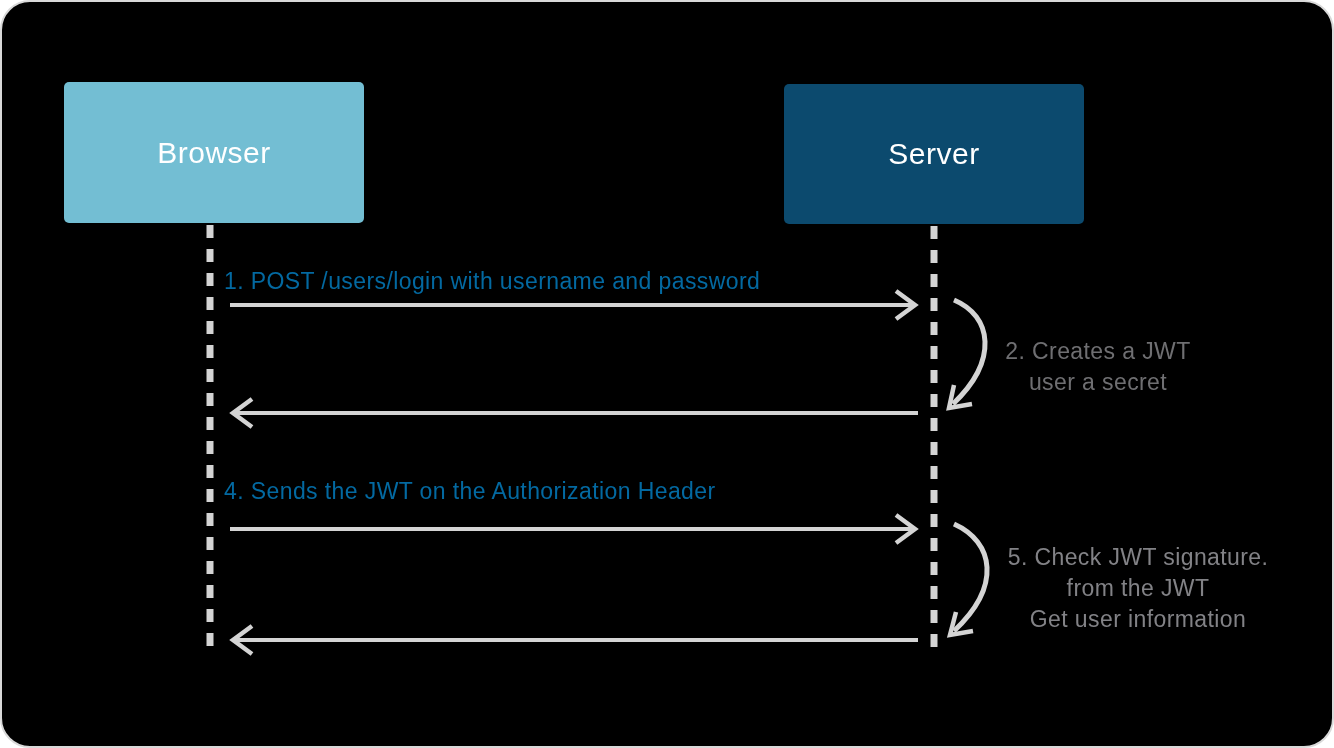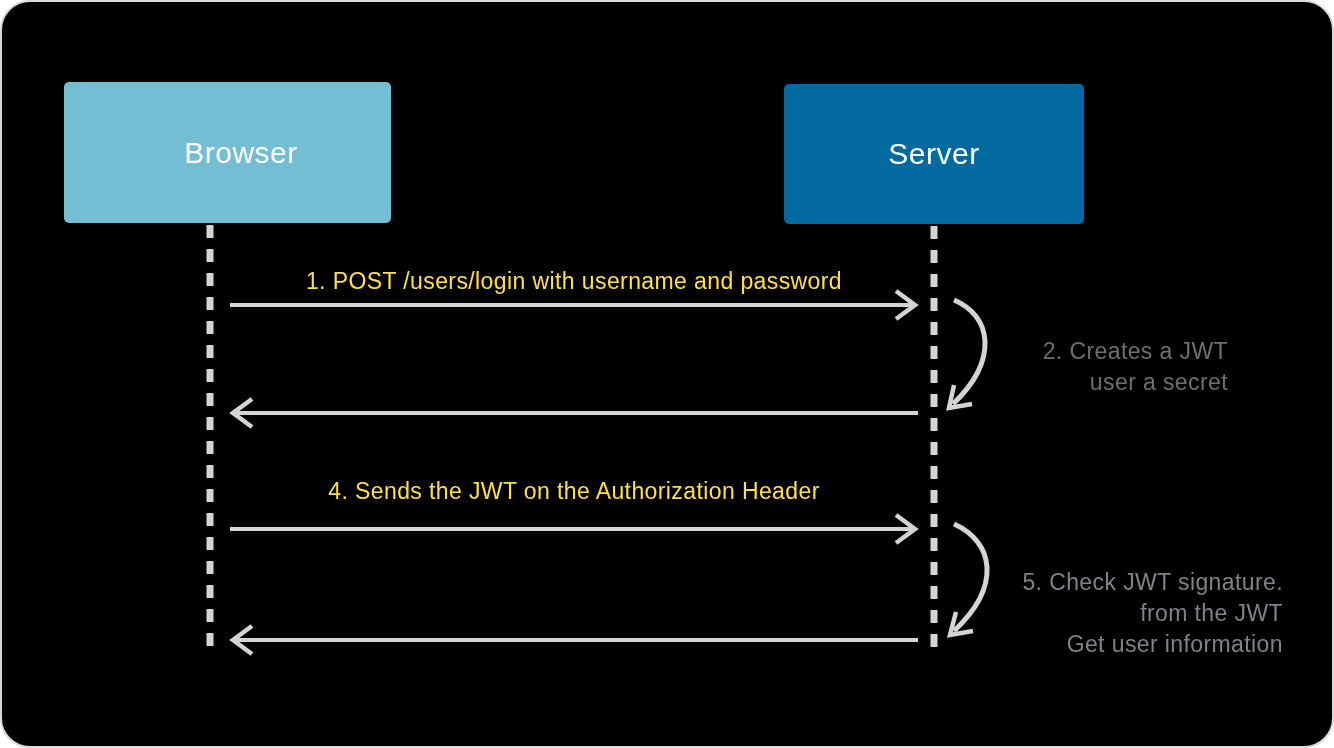--- a/index.html
+++ b/index.html
@@ -29,38 +29,36 @@
     justify-content: center;
     border-radius: 5px;
     color: #ffffff;
     font-size: 30px;
     letter-spacing: 0.5px;
   }
   .actor-browser {
     left: 62px; top: 80px;
     width: 300px; height: 141px;
     background: #73bed3;
-    padding-left: 27px;
   }
   .actor-server {
     left: 782px; top: 82px;
     width: 300px; height: 140px;
-    background: #0369a1;
+    background: #0c4a6e;
   }
   .svg-layer {
     position: absolute;
     left: 0; top: 0;
     width: 1334px; height: 748px;
   }
   .msg-label {
     position: absolute;
     left: 222px;
     width: 700px;
-    text-align: center;
-    color: #fde047;
+    color: #0369a1;
     font-size: 23px;
     letter-spacing: 0.4px;
     white-space: nowrap;
   }
   .side-label {
     position: absolute;
     text-align: center;
     font-size: 23px;
     letter-spacing: 0.4px;
     line-height: 31px;
@@ -68,23 +66,22 @@
   }
   .side-label-2 {
     left: 966px; top: 334px;
     width: 260px;
     color: #6f6f72;
   }
   .side-label-5 {
     left: 991px; top: 540px;
     width: 290px;
     color: #828286;
-    margin-top: 25px;
   }
-  .side-label div { display: block; text-align: right; }
+  .side-label div { display: block; }
 </style>
 </head>
 <body>
 
 <div class="stage">
   <div class="canvas">
 
     <div class="actor-box actor-browser">
       <span>Browser</span>
     </div>

